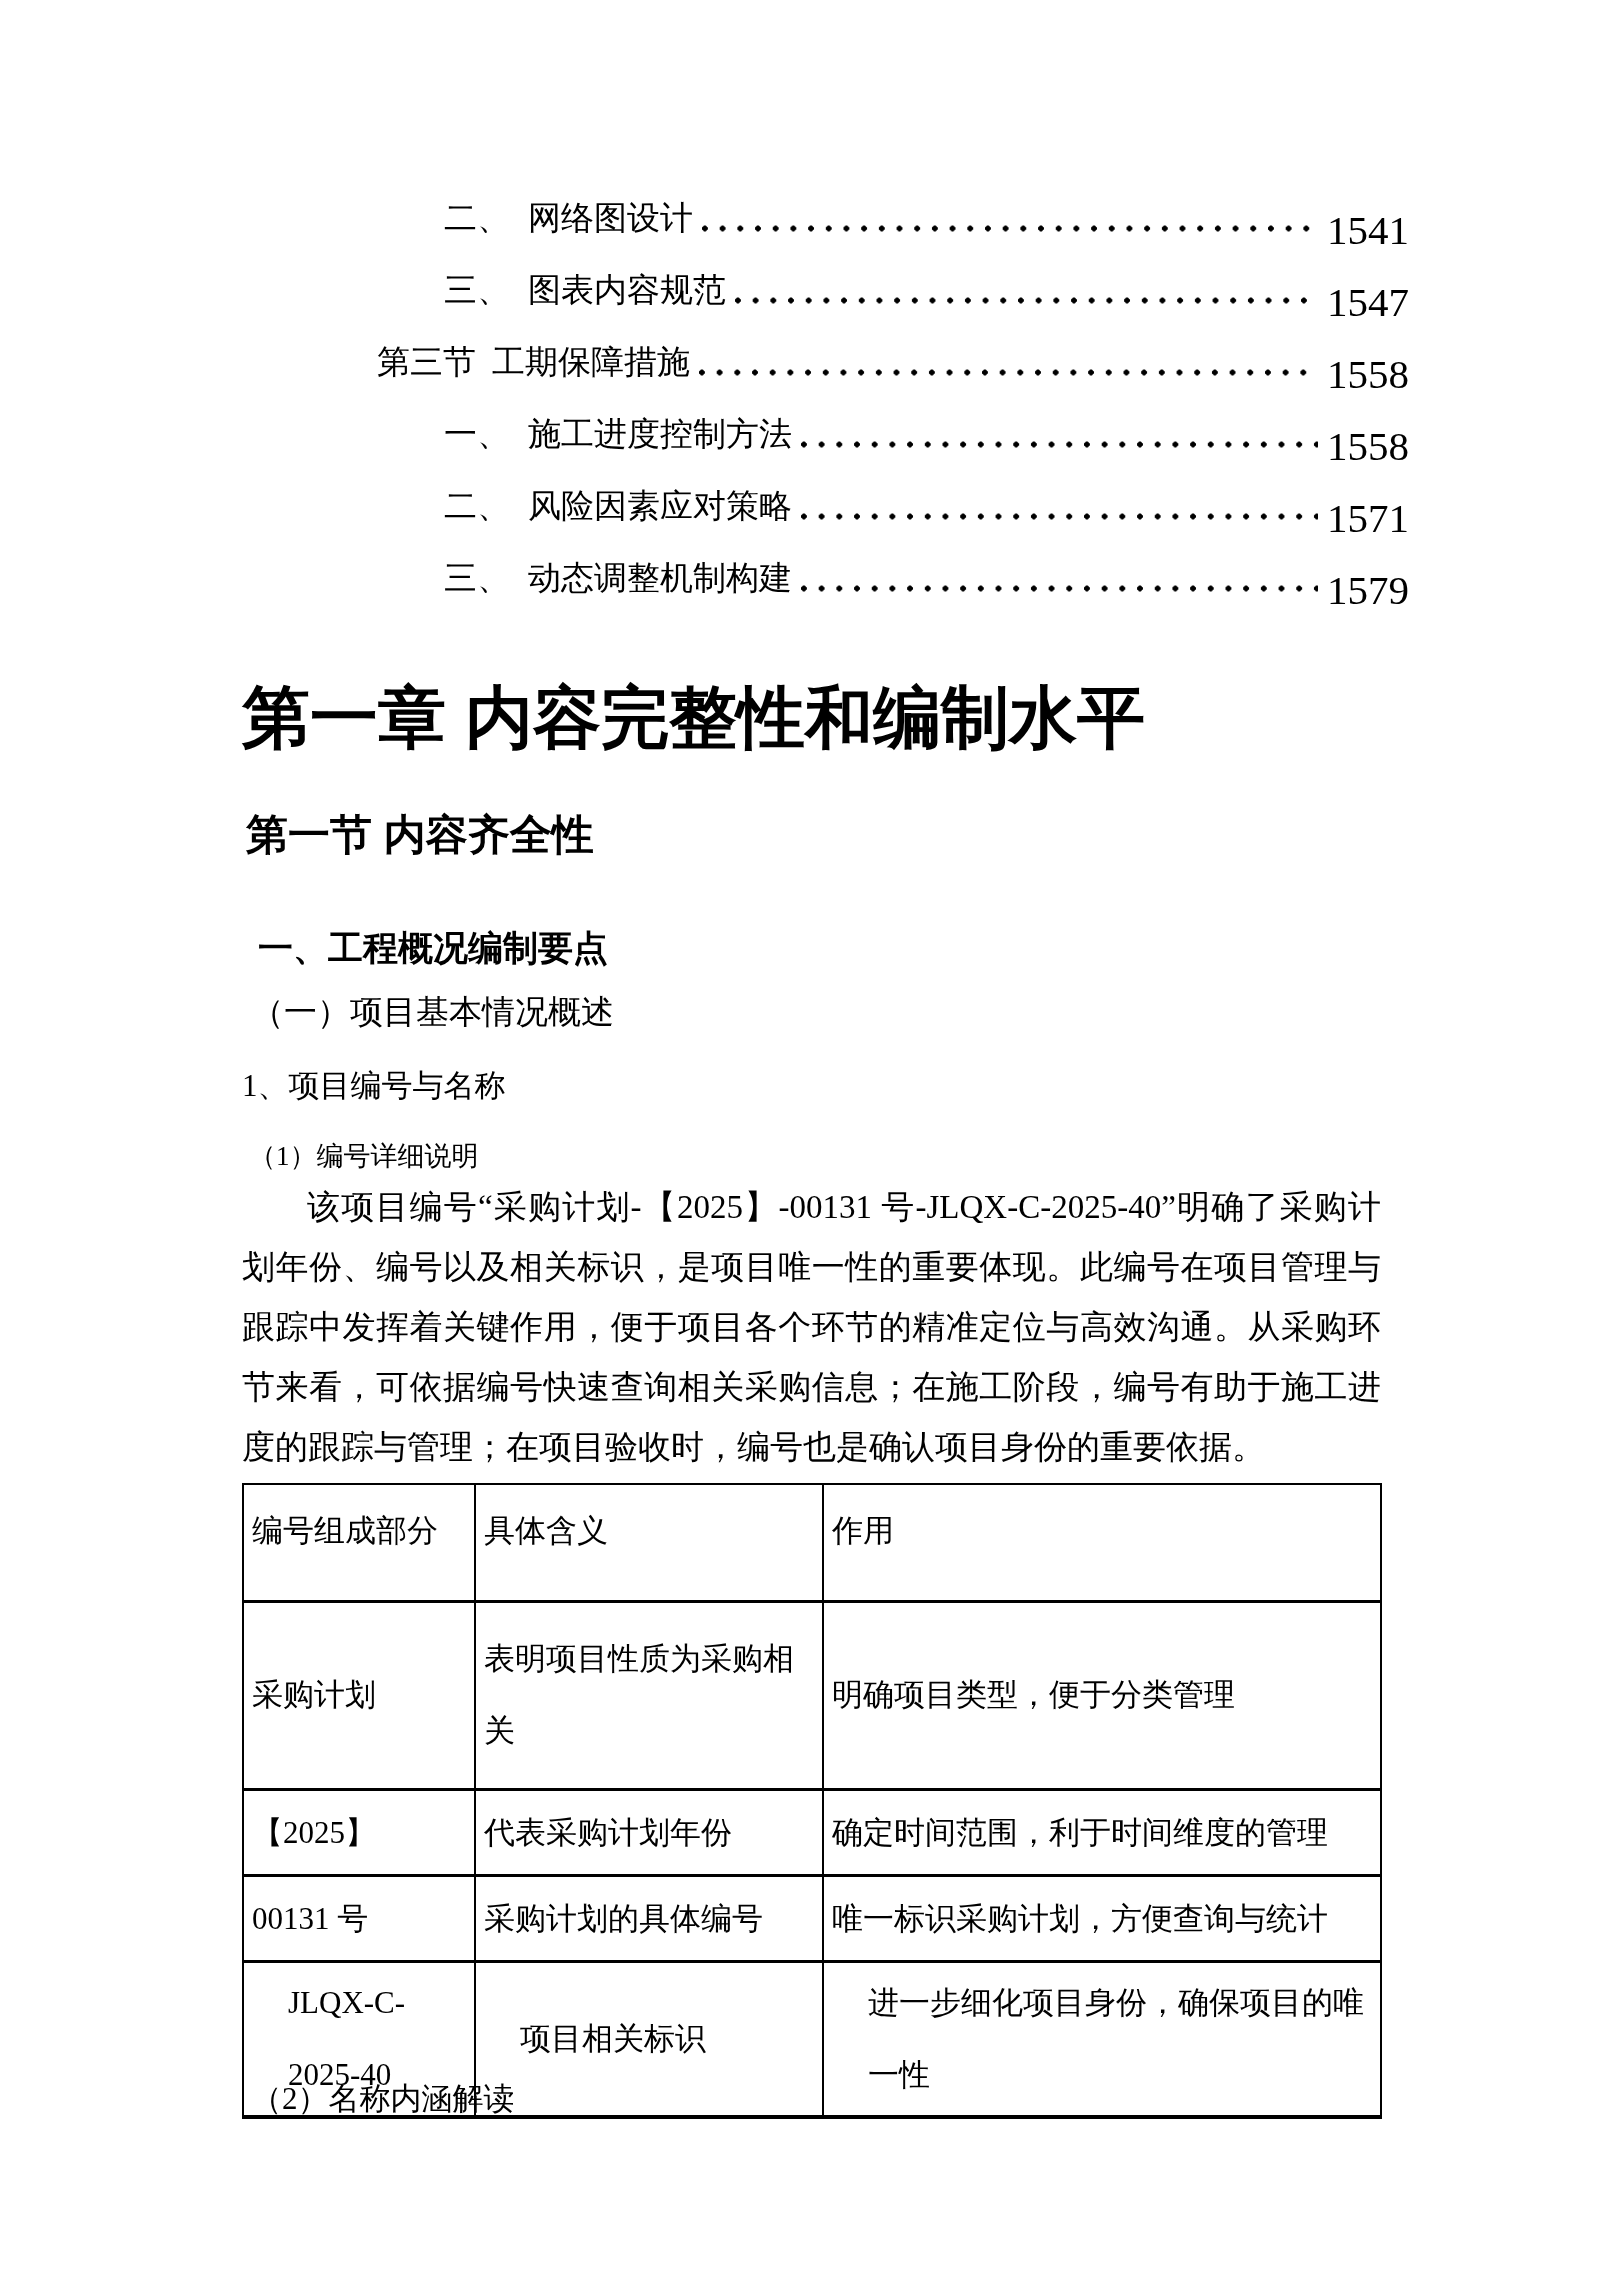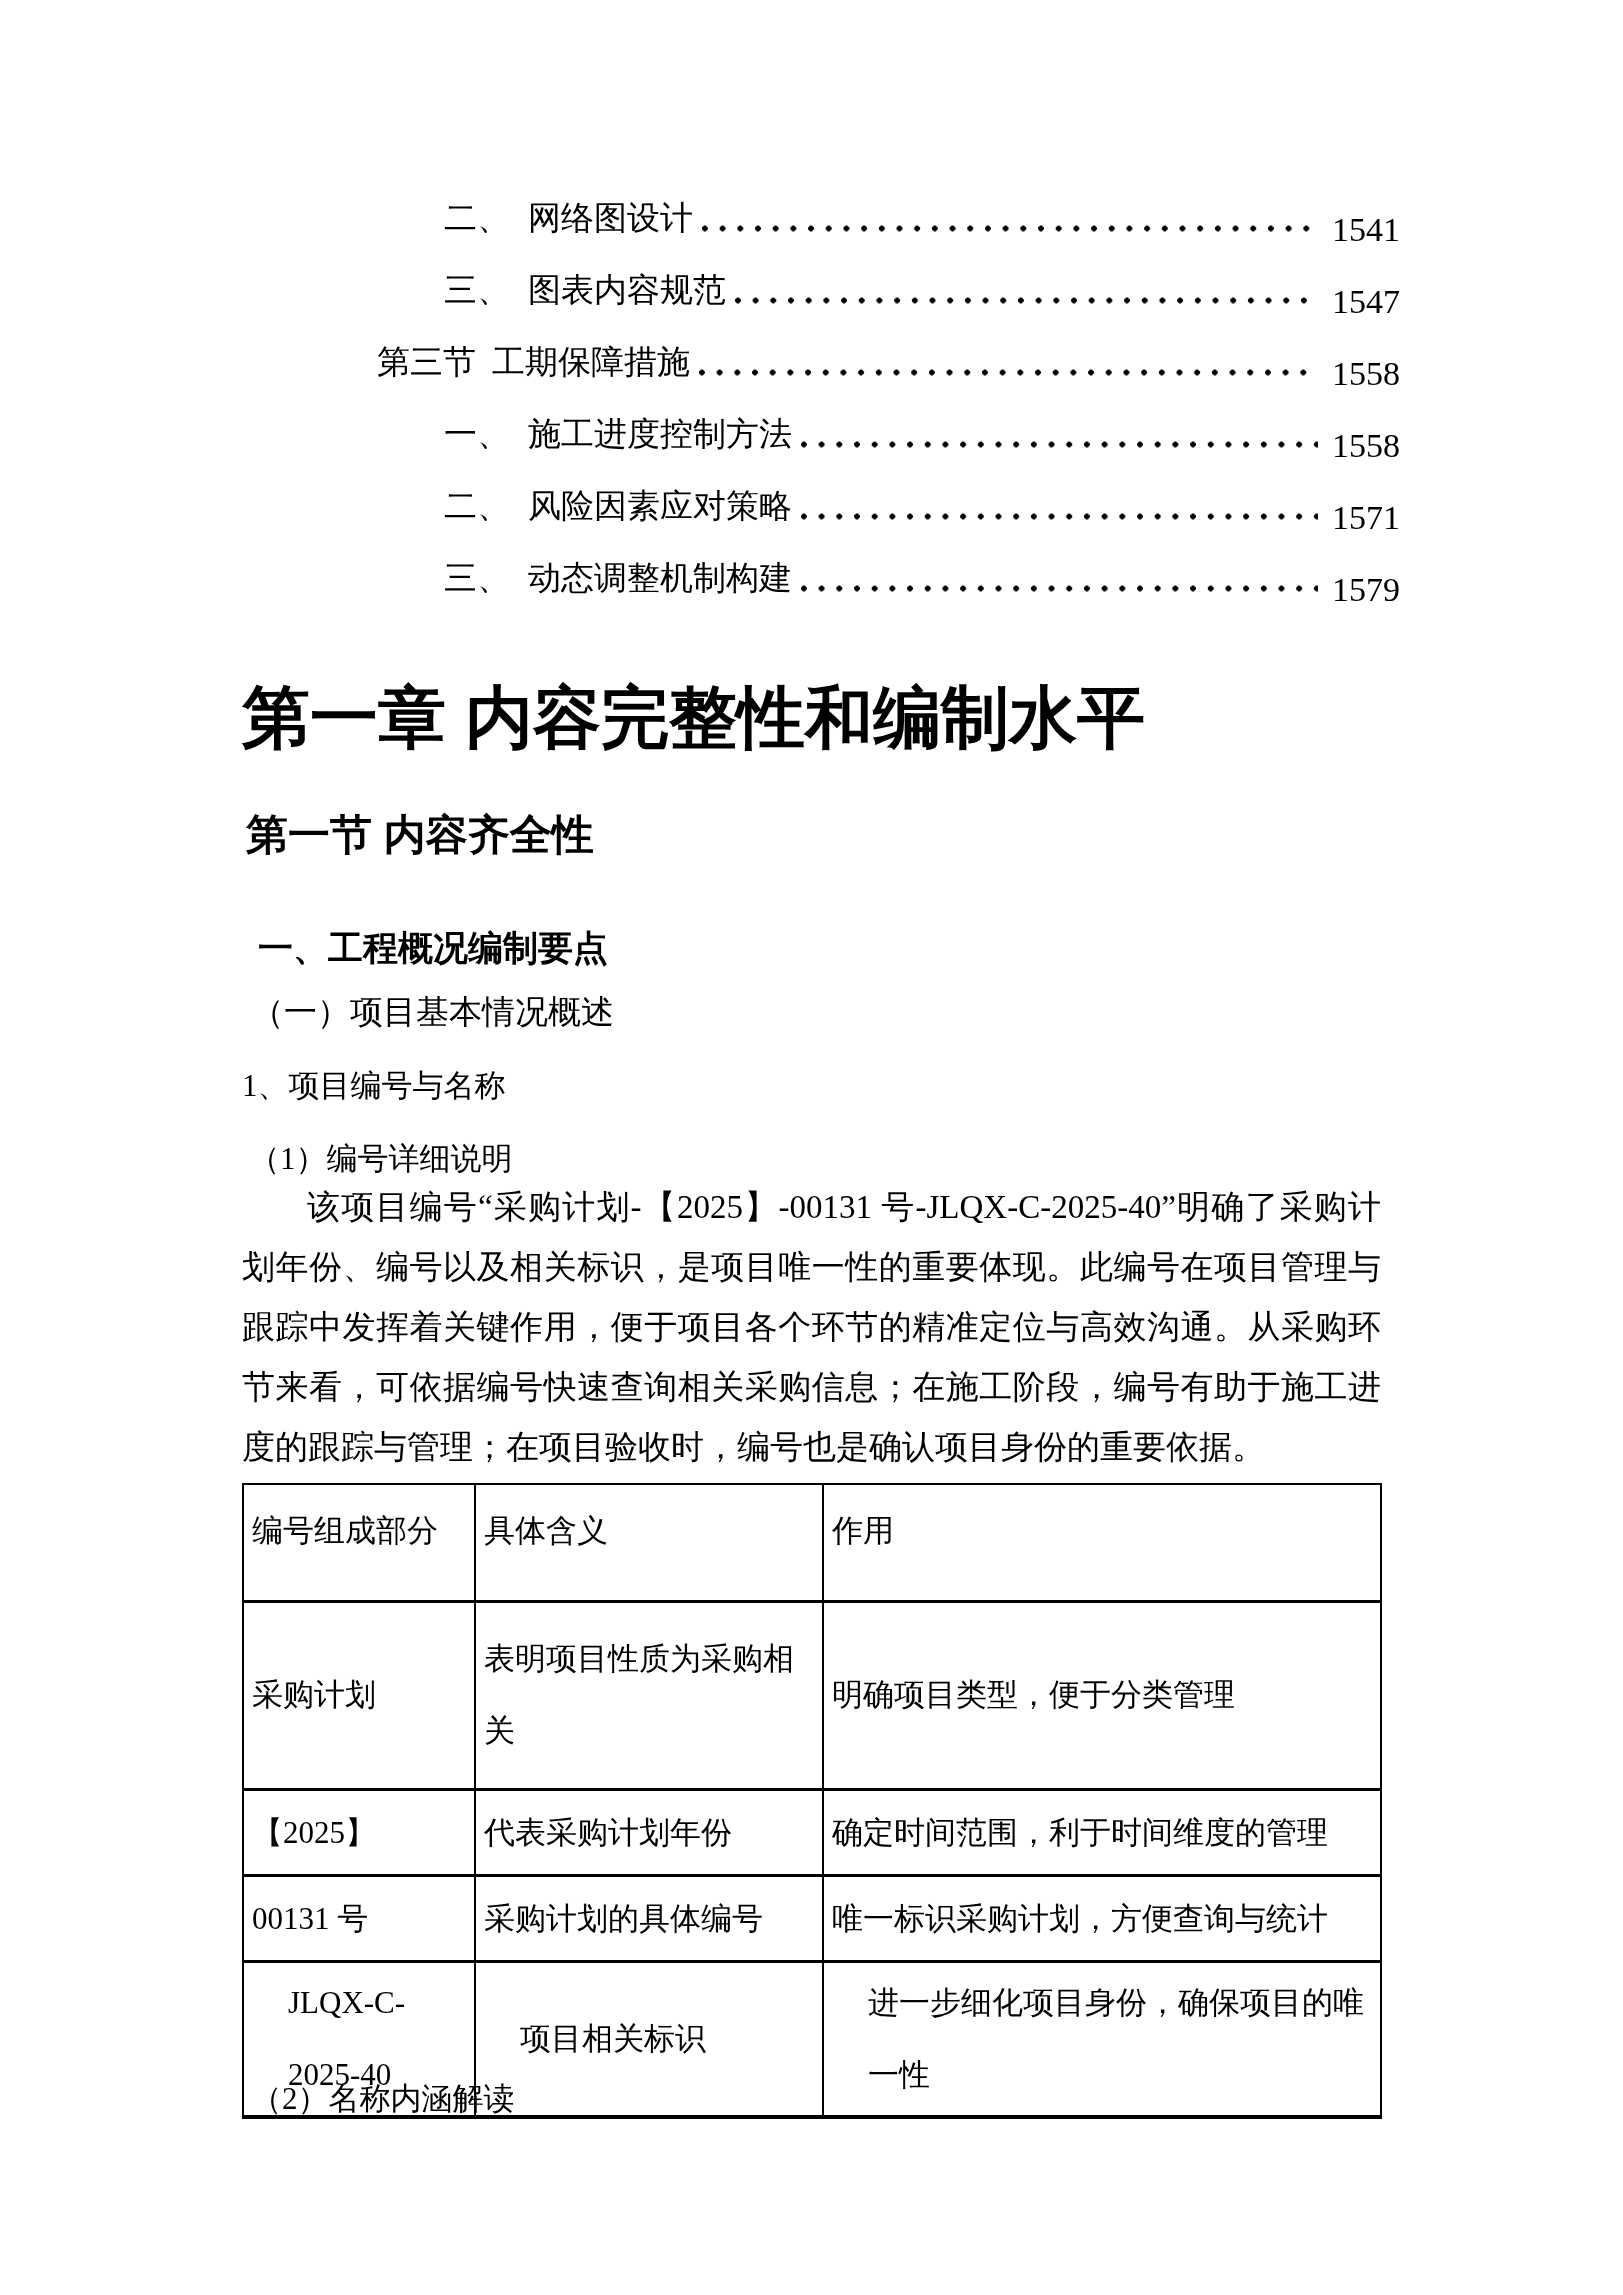--- a/index.html
+++ b/index.html
@@ -28,29 +28,29 @@
   .toc-num{flex:0 0 auto;display:inline-block;}
   .lvl1 .toc-num{width:115px;}
   .lvl2 .toc-num{width:84px;}
   .toc-title{flex:0 0 auto;white-space:nowrap;}
   .leader{
     flex:1 1 auto;height:5.9px;margin:0 9.2px;
     transform:translateY(10.5px);
     background-image:radial-gradient(circle at 2.9px 2.9px,#000 2.6px,rgba(0,0,0,0) 3px);
     background-size:17.7px 5.9px;background-repeat:repeat-x;
   }
-  .toc-page{flex:0 0 auto;width:73px;text-align:right;font-size:34px;margin-top:24px;}
+  .toc-page{flex:0 0 auto;width:73px;font-size:41px;margin-top:24px;}
 
   
   .h-chapter{position:absolute;left:242px;top:677px;font-size:68px;line-height:1.2;}
   .h-section{position:absolute;left:242px;top:806px;font-size:42px;line-height:1.2;}
   .h-sub{position:absolute;left:242px;top:911px;font-size:35px;line-height:1.2;}
   .h-item1{position:absolute;left:251px;top:993px;font-size:33px;line-height:1.2;}
   .h-item2{position:absolute;left:242px;top:1067px;font-size:31px;line-height:1.2;}
-  .h-item3{position:absolute;left:249px;top:1140px;font-size:31px;line-height:1.2;}
+  .h-item3{position:absolute;left:249px;top:1140px;font-size:27px;line-height:1.2;}
 
   
   .body-par{
     position:absolute;left:242px;top:1177px;width:1139px;
     font-size:33px;line-height:60px;
     text-align:justify;text-justify:inter-ideograph;
     text-indent:65px;
   }
 
   

